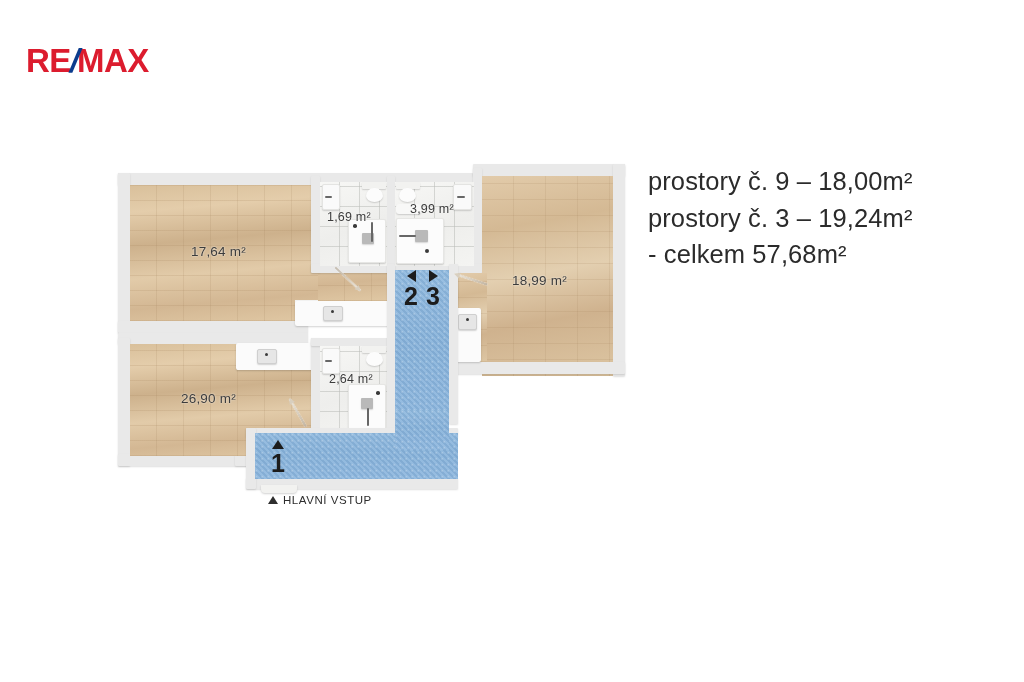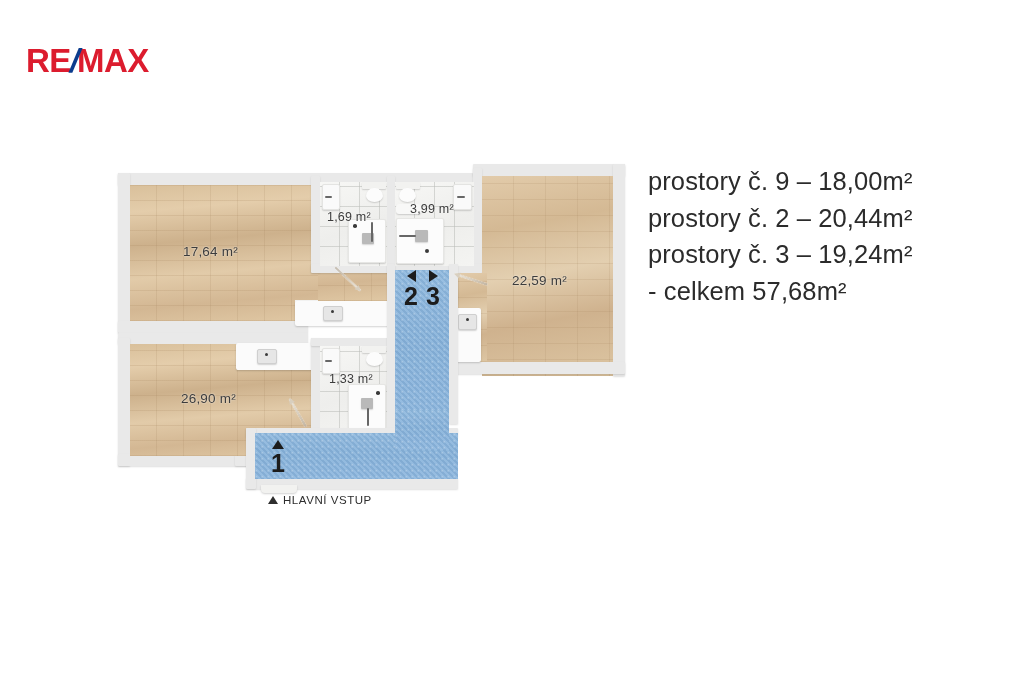--- a/index.html
+++ b/index.html
@@ -216,21 +216,20 @@
 <body>
 
 <div id="remax-logo">
   <span class="rx-red">RE</span>
     <span class="rx-slash">/</span>
     <span class="rx-red">MAX</span>
 </div>
 
 <div id="info-panel">
   <div class="info-line">prostory č. 9 – 18,00m²</div>
-  <div class="info-line">prostory č. 2 – 20,44m²</div>
   <div class="info-line">prostory č. 3 – 19,24m²</div>
   <div class="info-line">- celkem 57,68m²</div>
 </div>
 
 <div id="floorplan">
 
   <div class="fp wall" style="left:13px; top:13px; width:355px; height:12px;"></div>
   <div class="fp wall" style="left:368px; top:4px; width:152px; height:12px;"></div>
   <div class="fp wall" style="left:13px; top:13px; width:12px; height:160px;"></div>
   <div class="fp wall" style="left:508px; top:4px; width:12px; height:212px;"></div>
@@ -240,21 +239,21 @@
 
   <div class="fp floor-wood" style="left:25px; top:25px; width:188px; height:136px;"></div>
 
   <div class="fp" style="left:190px; top:140px; width:90px; height:24px; background:#f4f4f3;"></div>
   <div class="fp floor-wood" style="left:213px; top:25px; width:70px; height:116px;"></div>
 
   <div class="fp fixture counter" style="left:190px; top:141px; width:97px; height:25px;"></div>
   <div class="fp fixture sink-square" style="left:218px; top:146px; width:20px; height:15px;"></div>
   <div class="fp fixture dot" style="left:226px; top:150px; width:3px; height:3px;"></div>
 
-  <div class="area-label" style="left:78px; top:84px;">17,64 m²</div>
+  <div class="area-label" style="left:86px; top:84px;">17,64 m²</div>
 
   <div class="fp wall" style="left:206px; top:16px; width:9px; height:96px;"></div>
   <div class="fp wall" style="left:282px; top:16px; width:8px; height:96px;"></div>
   <div class="fp wall" style="left:206px; top:104px; width:84px; height:9px;"></div>
   <div class="fp floor-tile" style="left:215px; top:22px; width:67px; height:84px;"></div>
 
   <div class="fp fixture cabinet" style="left:217px; top:24px; width:18px; height:26px;"></div>
   <div class="fp fixture thin" style="left:220px; top:36px; width:7px; height:1.5px;"></div>
   <div class="fp fixture cistern" style="left:257px; top:22px; width:24px; height:7px;"></div>
   <div class="fp fixture toilet" style="left:261px; top:28px; width:17px; height:14px;"></div>
@@ -280,21 +279,21 @@
   <div class="area-label small" style="left:305px; top:42px;">3,99 m²</div>
 
   <div class="fp floor-wood v2" style="left:377px; top:16px; width:131px; height:200px;"></div>
   <div class="fp floor-wood v2" style="left:352px; top:113px; width:30px; height:89px;"></div>
   <div class="fp wall" style="left:344px; top:113px; width:9px; height:50px;"></div>
   <div class="fp wall" style="left:344px; top:202px; width:176px; height:12px;"></div>
 
   <div class="fp fixture counter" style="left:347px; top:148px; width:29px; height:54px;"></div>
   <div class="fp fixture sink-square" style="left:353px; top:154px; width:19px; height:16px;"></div>
   <div class="fp fixture dot" style="left:361px; top:158px; width:3px; height:3px;"></div>
-  <div class="area-label" style="left:407px; top:113px;">22,59 m²</div>
+  <div class="area-label" style="left:407px; top:113px;">18,99 m²</div>
 
   <div class="fp wall" style="left:13px; top:178px; width:12px; height:128px;"></div>
   <div class="fp wall" style="left:13px; top:294px; width:130px; height:12px;"></div>
   <div class="fp wall" style="left:130px; top:294px; width:25px; height:12px;"></div>
 
   <div class="fp floor-wood" style="left:25px; top:184px; width:185px; height:112px;"></div>
   <div class="fp" style="left:132px; top:184px; width:78px; height:26px; background:#f7f7f6;"></div>
   <div class="fp fixture counter" style="left:131px; top:183px; width:80px; height:27px;"></div>
   <div class="fp fixture sink-square" style="left:152px; top:189px; width:20px; height:15px;"></div>
   <div class="fp fixture dot" style="left:160px; top:193px; width:3px; height:3px;"></div>
@@ -306,21 +305,21 @@
   <div class="fp floor-tile" style="left:215px; top:186px; width:67px; height:85px;"></div>
 
   <div class="fp fixture cabinet" style="left:217px; top:188px; width:18px; height:26px;"></div>
   <div class="fp fixture thin" style="left:220px; top:200px; width:7px; height:1.5px;"></div>
   <div class="fp fixture cistern" style="left:257px; top:186px; width:24px; height:7px;"></div>
   <div class="fp fixture toilet" style="left:261px; top:192px; width:17px; height:14px;"></div>
   <div class="fp fixture shower-tray" style="left:243px; top:224px; width:38px; height:46px;"></div>
   <div class="fp fixture greyblock" style="left:256px; top:238px; width:12px; height:11px;"></div>
   <div class="fp fixture dot" style="left:271px; top:231px; width:3.5px; height:3.5px;"></div>
   <div class="fp fixture thin" style="left:262px; top:248px; width:1.5px; height:18px;"></div>
-  <div class="area-label small" style="left:224px; top:212px;">1,33 m²</div>
+  <div class="area-label small" style="left:224px; top:212px;">2,64 m²</div>
 
   <div class="fp wall" style="left:282px; top:104px; width:8px; height:174px;"></div>
   <div class="fp wall" style="left:344px; top:104px; width:9px; height:160px;"></div>
   <div class="fp floor-blue" style="left:290px; top:110px; width:54px; height:163px;"></div>
 
   <div class="fp wall" style="left:141px; top:268px; width:212px; height:9px;"></div>
   <div class="fp wall" style="left:141px; top:318px; width:212px; height:11px;"></div>
   <div class="fp wall" style="left:141px; top:268px; width:10px; height:61px;"></div>
   <div class="fp floor-blue" style="left:150px; top:273px; width:203px; height:46px;"></div>
   <div class="fp floor-blue" style="left:290px; top:250px; width:54px; height:40px;"></div>

